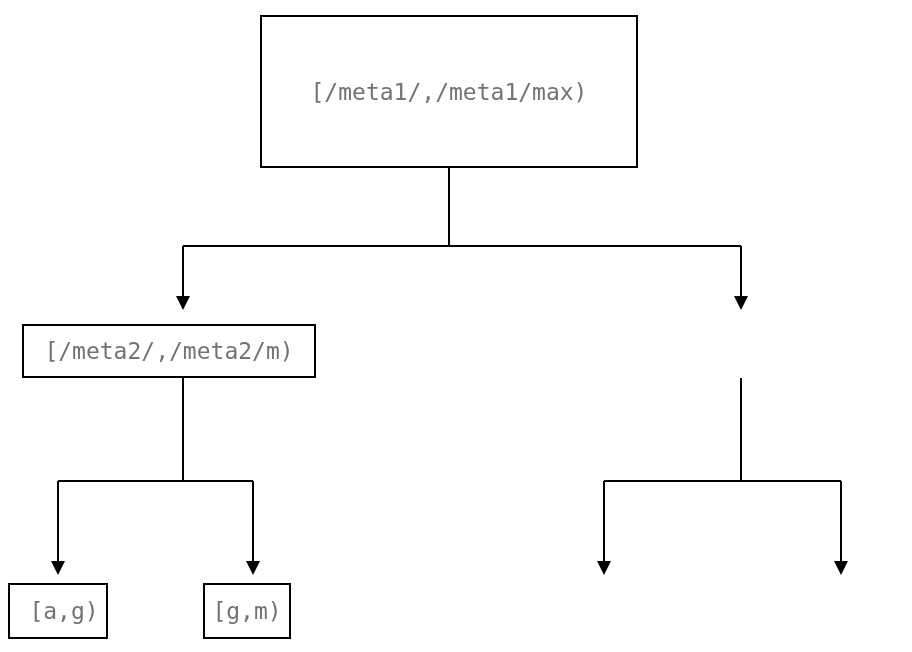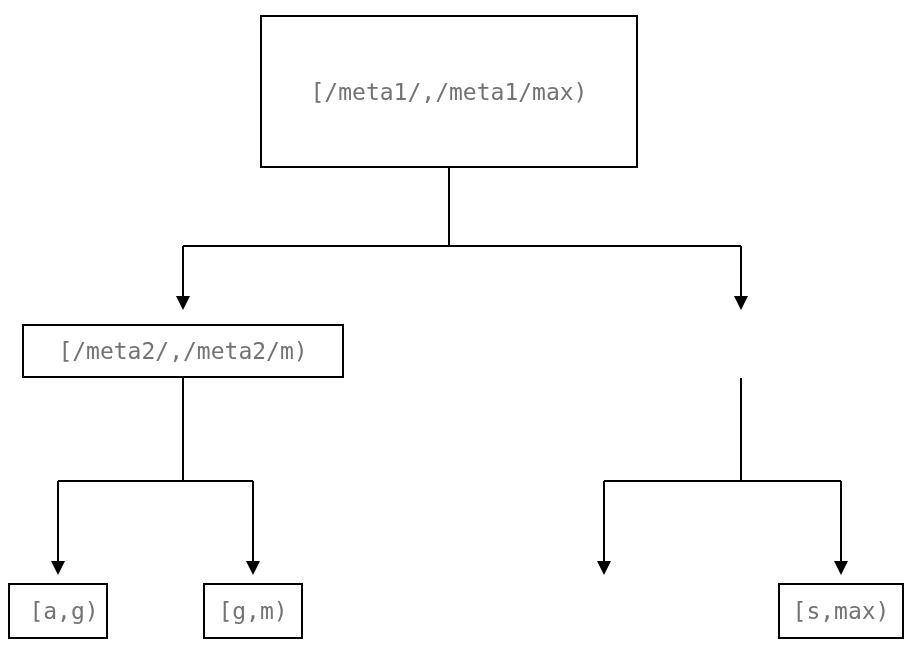--- a/index.html
+++ b/index.html
@@ -32,24 +32,24 @@
     align-items: center;
     justify-content: center;
     font-size: 23px;
     letter-spacing: 0;
     white-space: nowrap;
   }
   .node span {
     display: block;
   }
   .node-root  { left: 260px; top: 15px;  width: 378px; height: 153px; }
-  .node-left  { left: 22px;  top: 324px; width: 322px; height: 54px;  }
+  .node-left  { left: 22px;  top: 324px; width: 294px; height: 54px;  }
   .node-right { left: 582px; top: 324px; width: 318px; height: 54px;  }
   .node-leaf-ag   { left: 8px;   top: 583px; width: 100px; height: 56px; padding-left: 12px; }
-  .node-leaf-gm   { left: 203px; top: 583px; width: 100px; height: 56px; }
+  .node-leaf-gm   { left: 203px; top: 583px; width: 88px; height: 56px; }
   .node-leaf-ms   { left: 554px; top: 583px; width: 100px; height: 56px; }
   .node-leaf-smax { left: 778px; top: 583px; width: 126px; height: 56px; }
   .edge {
     stroke: #000000;
     stroke-width: 2;
     fill: none;
   }
   .arrowhead {
     fill: #000000;
     stroke: none;
@@ -101,17 +101,14 @@
 
   <div class="node node-leaf-ag">
     <span>[a,g)</span>
   </div>
 
   <div class="node node-leaf-gm">
     <span>[g,m)</span>
   </div>
 
 
-  <div class="node node-leaf-smax">
-    <span>[s,max)</span>
-  </div>
 
 </div>
 
 </body></html>

